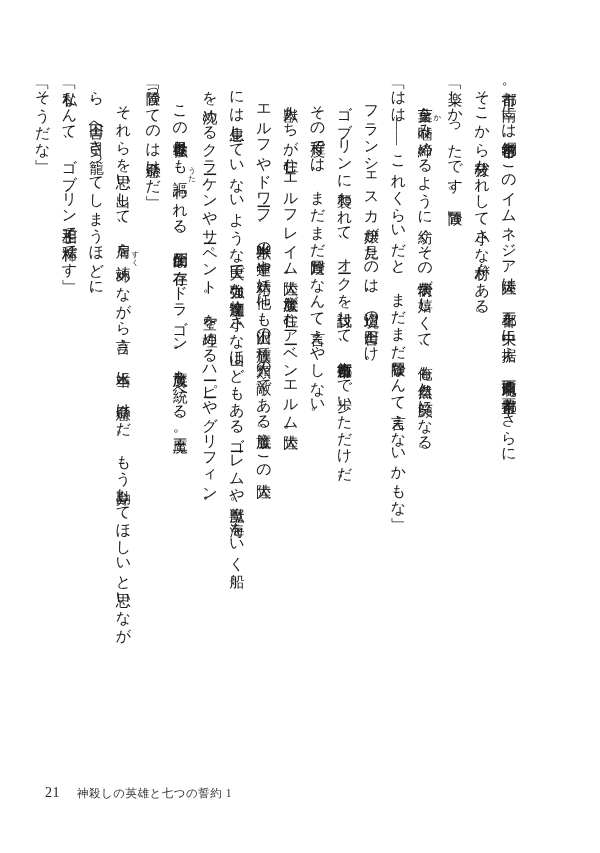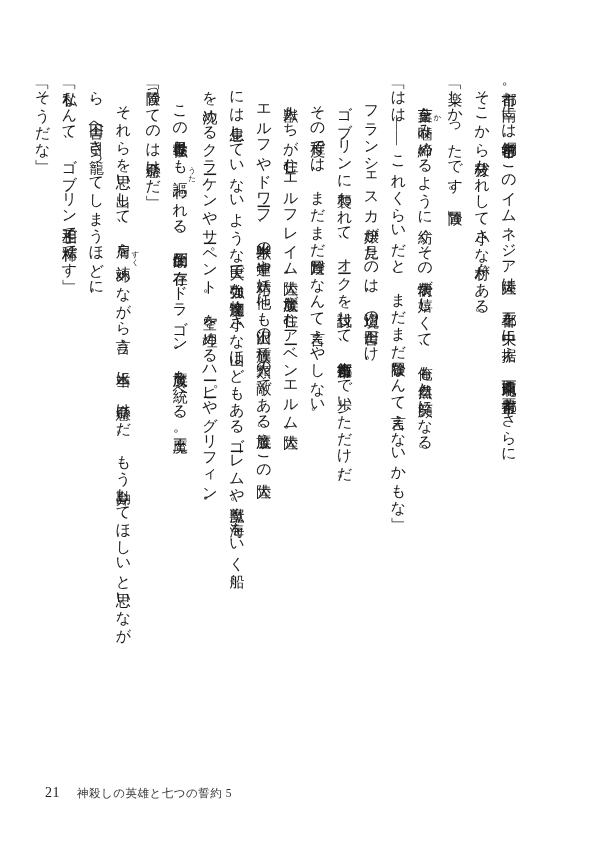--- a/index.html
+++ b/index.html
@@ -92,16 +92,16 @@
       <div class="text-line indent">この世界最強とも<ruby>謳<rt>うた</rt></ruby>われる、圧倒的な存在。ドラゴン。魔族を統べる、魔王。</div>
       <div class="text-line">「冒険ってのは命懸けだ」</div>
       <div class="text-line indent">それらを思い出して、肩を<ruby>竦<rt>すく</rt></ruby>めながら言う。本当に、命懸けだ。もう勘弁してほしいと思いなが</div>
       <div class="text-line">ら、田舎へ引き籠ってしまうほどに。</div>
       <div class="text-line">「私なんて、ゴブリン相手で精一杯です」</div>
       <div class="text-line">「そうだな」</div>
     </div>
 
   <div class="footer">
     <span class="page-num">21</span>
-    <span class="running-title">神殺しの英雄と七つの誓約 5</span>
+    <span class="running-title">神殺しの英雄と七つの誓約 1</span>
   </div>
 
 </div>
 
 </body></html>

